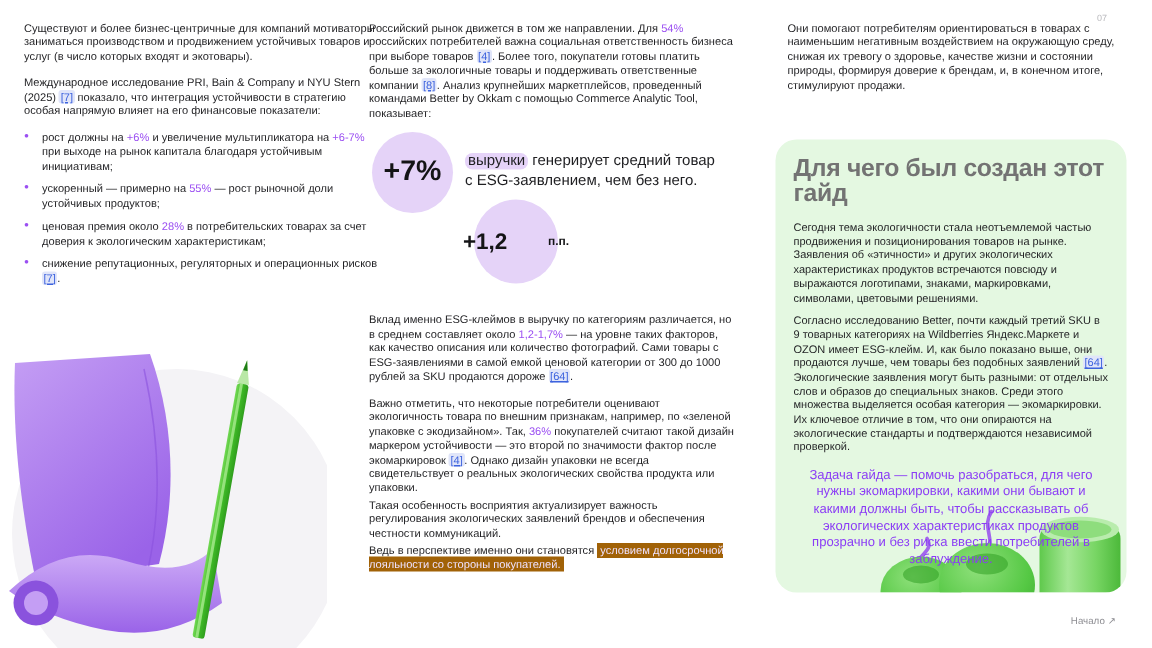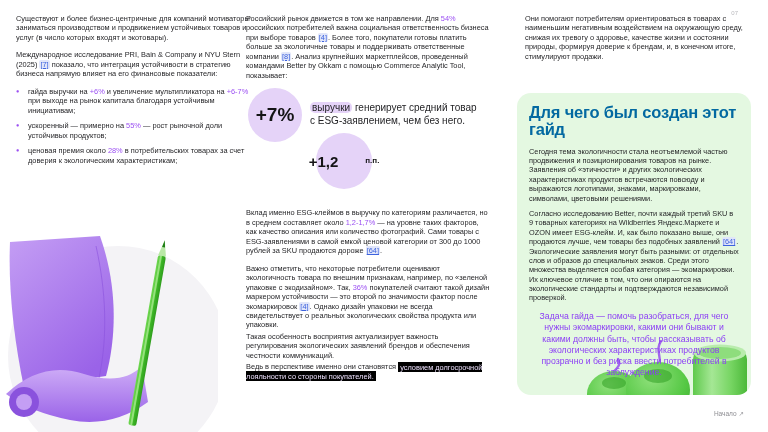--- a/index.html
+++ b/index.html
@@ -20,21 +20,21 @@
     content:"●"; position:absolute; left:0; top:0;
     color:#9b4ff2; font-size:5.5px; line-height:9.5px;
   }
 
   .seg-accent { color:#9b4ff2; }
   .seg-link {
     color:#3d63de; background:#e0e5f9; text-decoration:underline;
     border-radius:2px; padding:0 1px; cursor:pointer;
   }
   .seg-pill { background:#e5d3f8; border-radius:5px; padding:0 2px; }
-  .seg-hl { background:#000000; color:#efe2ff; padding:0.5px 2px; }
+  .seg-hl { background:#a16207; color:#efe2ff; padding:0.5px 2px; }
 
   
   .stats { position:relative; height:112px; margin-bottom:8px; }
   .stat-circle {
     position:absolute; border-radius:50%; background:#e5d3f8;
     display:flex; align-items:center; justify-content:center;
     color:#141416; font-weight:600;
   }
   #stat1-circle { left:2px; top:0; width:54px; height:54px; font-size:19px; }
   #stat2-circle { left:70px; top:45px; width:56px; height:56px; font-size:15px;gap:26px; }
@@ -43,21 +43,21 @@
   #stat1-text { left:64px; top:14px; width:172px; }
   #stat2-text { left:134px; top:70px; width:106px; }
 
   
   #guide-box {
     position:absolute; left:517px; top:93px; width:234px; height:302px;
     background:#e4f8e1; border-radius:14px; overflow:hidden;
   }
   #guide-box .inner { padding:11px 12px 0 12px; position:relative; z-index:2; }
   #guide-title {
-    color:#0369a1; font-weight:700; font-size:16.5px; line-height:1.05;
+    color:#737373; font-weight:700; font-size:16.5px; line-height:1.05;
     margin-bottom:8px; letter-spacing:-0.2px;
   }
   #guide-box p { font-size:7.35px; line-height:1.28; margin-bottom:6px; }
   #guide-task { color:#8b3df5; font-size:8.7px !important; line-height:1.3 !important; margin-top:8px;text-align:center; }
   #guide-art { position:absolute; left:0; bottom:0; width:234px; height:130px; z-index:1; }
 
   
   #left-art { position:absolute; left:0; bottom:0; width:218px; height:196px; pointer-events:none; }
 
   #page-number {
@@ -69,25 +69,26 @@
   }
   #footer-link .arrow { font-size:6.5px; margin-left:2px; }
 </style>
 </head>
 <body>
 
 <div id="page-number">07</div>
 
 <div class="col" id="col1">
   <p>Существуют и более бизнес-центричные для компаний мотиваторы заниматься производством и продвижением устойчивых товаров и услуг (в число которых входят и экотовары).</p>
-  <p><span>Международное исследование PRI, Bain &amp; Company и NYU Stern (2025) </span><span class="seg-link">[7]</span><span> показало, что интеграция устойчивости в стратегию бизнеса напрямую влияет на его финансовые показатели:</span></p>
+  <p><span>Международное исследование PRI, Bain &amp; Company и NYU Stern (2025) </span><span class="seg-link">[7]</span><span> показало, что интеграция устойчивости в стратегию особая напрямую влияет на его финансовые показатели:</span></p>
   <ul class="eco-list">
-    <li><span>гайда выручки на </span><span class="seg-accent">+6%</span><span> и увеличение мультипликатора на </span><span class="seg-accent">+6-7%</span><span> при выходе на рынок капитала благодаря устойчивым инициативам;</span></li>
+    <li><span>рост должны на </span><span class="seg-accent">+6%</span><span> и увеличение мультипликатора на </span><span class="seg-accent">+6-7%</span><span> при выходе на рынок капитала благодаря устойчивым инициативам;</span></li>
     <li><span>ускоренный — примерно на </span><span class="seg-accent">55%</span><span> — рост рыночной доли устойчивых продуктов;</span></li>
     <li><span>ценовая премия около </span><span class="seg-accent">28%</span><span> в потребительских товарах за счет доверия к экологическим характеристикам;</span></li>
+    <li><span>снижение репутационных, регуляторных и операционных рисков </span><span class="seg-link">[7]</span><span>.</span></li>
   </ul>
 </div>
 
 <div class="col" id="col2">
   <p><span>Российский рынок движется в том же направлении. Для </span><span class="seg-accent">54%</span><span> российских потребителей важна социальная ответственность бизнеса при выборе товаров </span><span class="seg-link">[4]</span><span>. Более того, покупатели готовы платить больше за экологичные товары и поддерживать ответственные компании </span><span class="seg-link">[8]</span><span>. Анализ крупнейших маркетплейсов, проведенный командами Better by Okkam с помощью Commerce Analytic Tool, показывает:</span></p>
 
   <div class="stats">
     <div class="stat-circle" id="stat1-circle">
       <span>+7%</span>
     </div>

